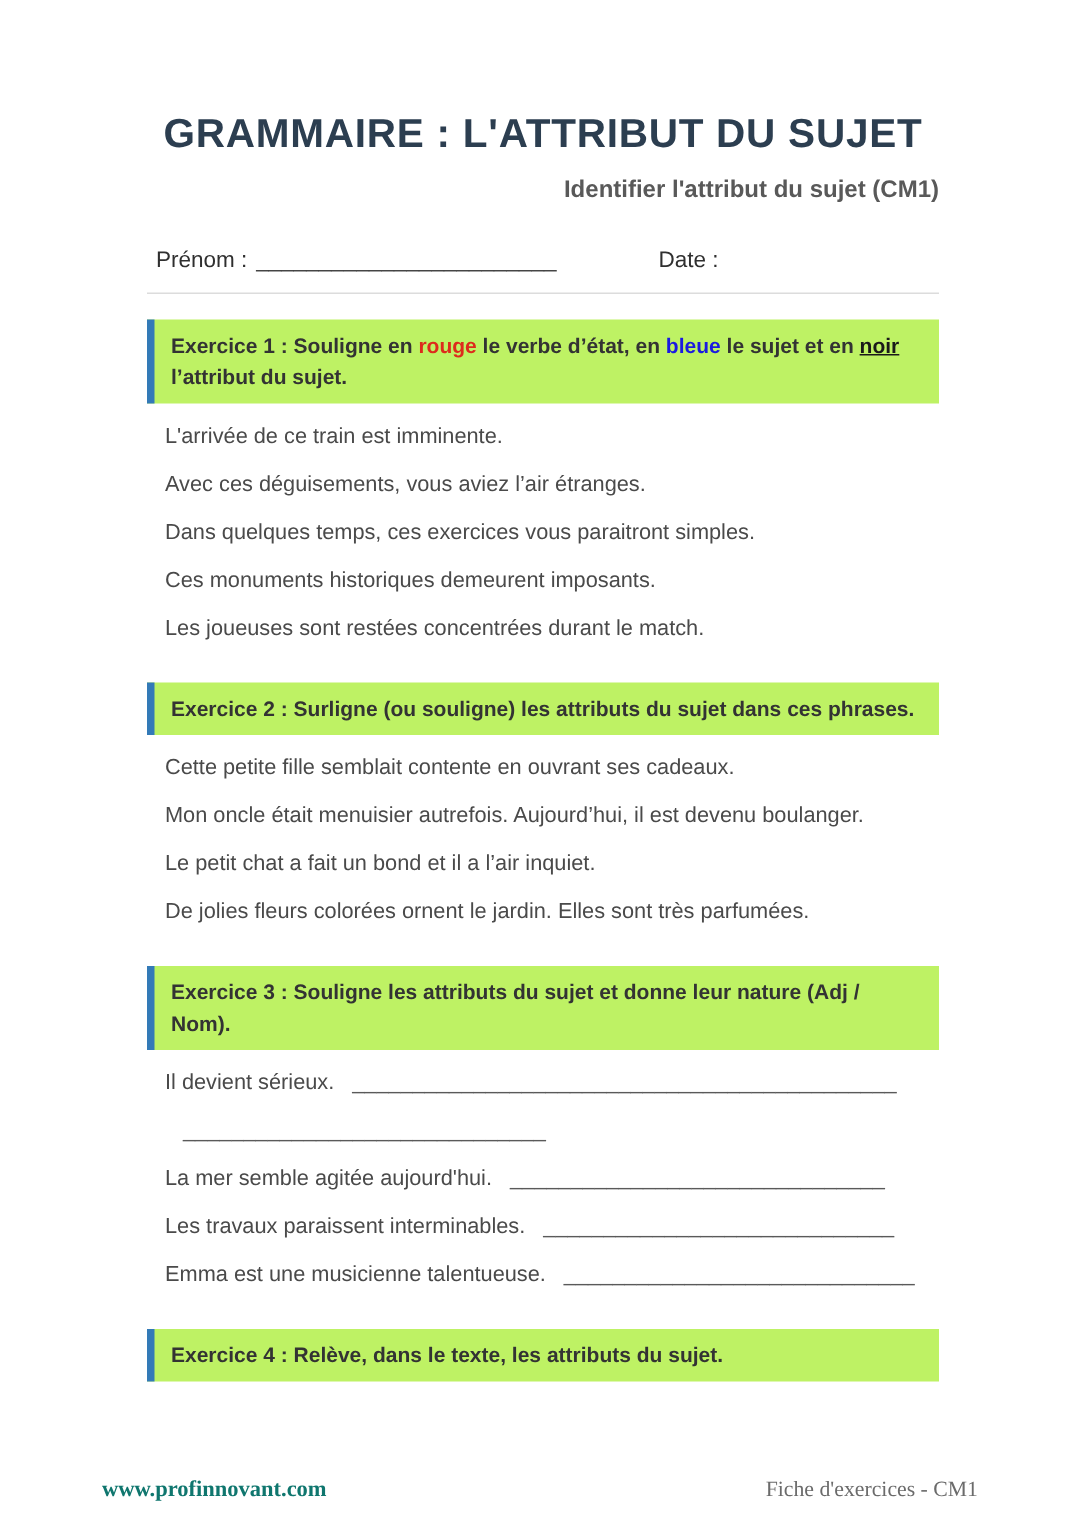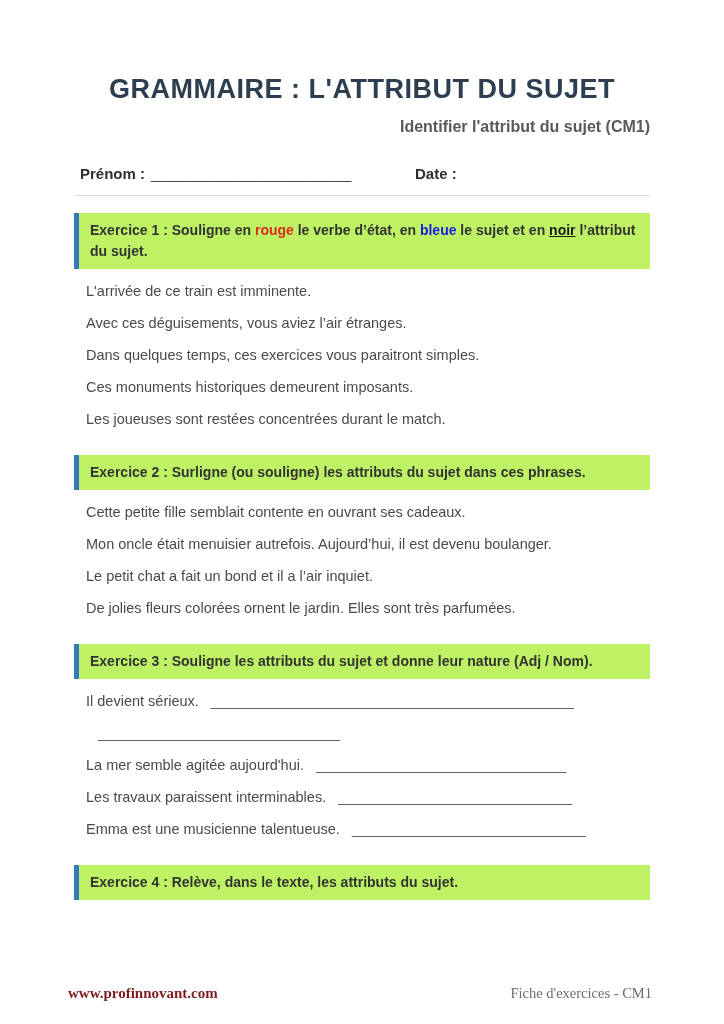--- a/index.html
+++ b/index.html
@@ -2,21 +2,21 @@
 <html lang="fr"><head>
 <meta charset="utf-8">
 <style>
   html,body{margin:0;padding:0;background:#e9e9e9;}
   .sheet{
     position:relative;
     width:724px;height:1024px;
     margin:0 auto;
     background:#ffffff;
     box-sizing:border-box;
-    padding:0 74px;
+    padding:0 98px;
     font-family:"Liberation Sans","DejaVu Sans",sans-serif;
     color:#4a4a4a;
     overflow:hidden;
   }
   .title{
     margin:74px 0 0;
     text-align:center;
     font-size:27px;
     font-weight:bold;
     color:#2c3e50;
@@ -32,21 +32,21 @@
   .meta-row{
     display:flex;
     margin-top:29px;
     padding-left:6px;
     font-size:15px;
     color:#2f2f2f;
     white-space:nowrap;
   }
   .meta-field{display:flex;align-items:baseline;}
   .meta-field.first{width:335px;}
-  .meta-label{font-weight:bold;margin-right:6px;}
+  .meta-label{font-weight:normal;margin-right:6px;}
   .meta-blank{color:#3c3c3c;letter-spacing:0;}
   .rule{
     border:none;
     border-top:1px solid #dcdcdc;
     margin:13px 0 0;
   }
   .ex-header{
     margin-top:17px;
     background:#bef264;
     border-left:5px solid #337ab7;
@@ -84,21 +84,21 @@
     position:absolute;
     left:68px;right:72px;bottom:22px;
     display:flex;
     justify-content:space-between;
     align-items:baseline;
     font-family:"Liberation Serif","DejaVu Serif",serif;
   }
   .footer-site{
     font-size:15px;
     font-weight:bold;
-    color:#7f1d1d;
+    color:#0f766e;
     text-decoration:none;
   }
   .footer-right{
     font-size:14.5px;
     color:#6b6b6b;
   }
 </style>
 </head>
 <body>
 

